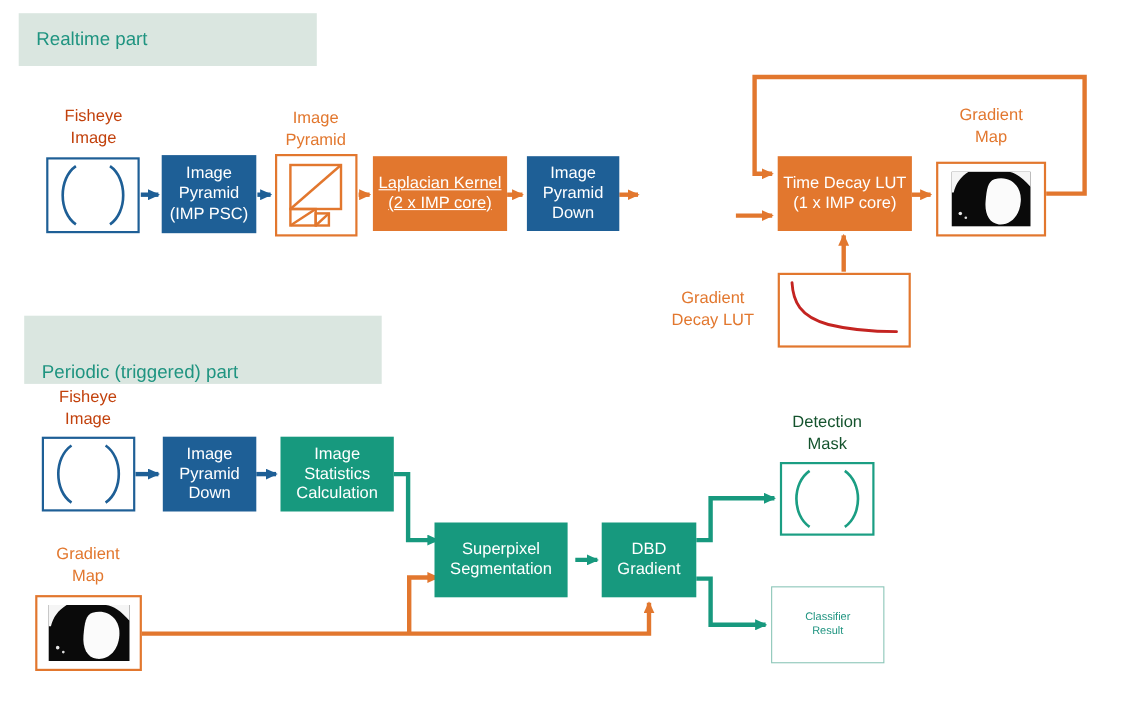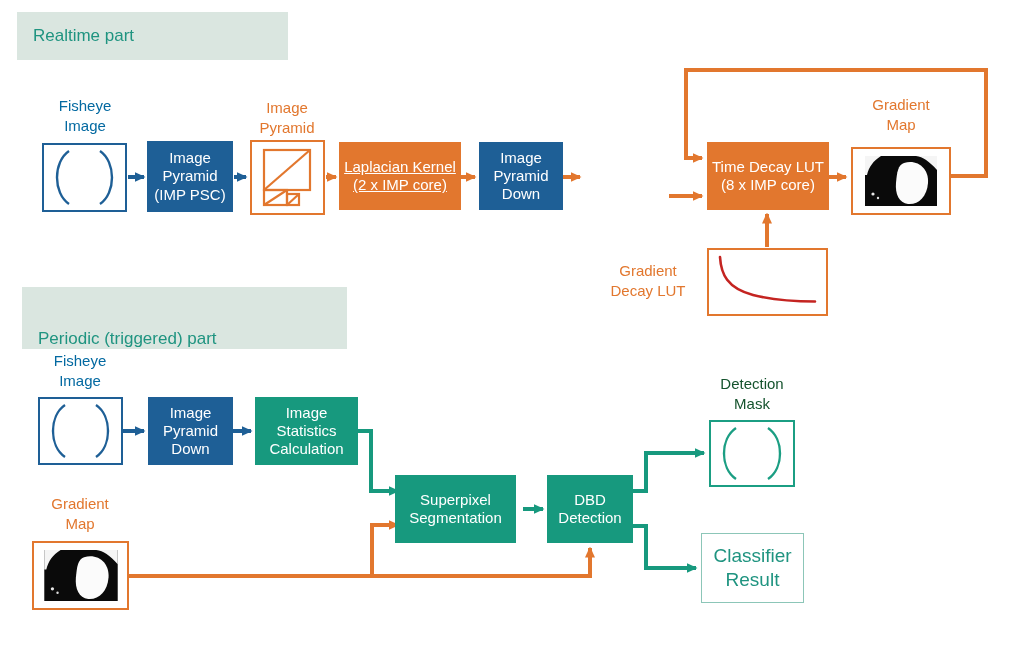--- a/index.html
+++ b/index.html
@@ -25,24 +25,24 @@
     display:flex;align-items:center;justify-content:center;
   }
   .ol-blue{border:2px solid #1E5F96;color:#1E5F96;}
   .ol-orange{border:2px solid #E2772E;color:#E2772E;}
   .ol-teal{border:2px solid #1B9E83;color:#1B9E83;}
   .ol-teal-light{border:1.5px solid #8CC6B8;color:#1F9480;}
   .lbl{
     position:absolute;text-align:center;white-space:pre-line;
     font-size:15px;line-height:20px;
   }
-  .lbl-navy{color:#0369a1;}
+  .lbl-navy{color:#c2410c;}
   .lbl-orange{color:#E2772E;}
   .lbl-teal{color:#14532d;}
-  .txt-teal{font-size:19px;line-height:1.25;text-align:center;white-space:pre-line;color:#1F9480;}
+  .txt-teal{font-size:10px;line-height:1.25;text-align:center;white-space:pre-line;color:#1F9480;}
   svg{display:block;}
   #wires{position:absolute;left:0;top:0;pointer-events:none;}
 </style>
 </head>
 <body>
 
 <div id="stage">
 
   <div class="section-header" style="left:17px;top:12px;width:271px;height:48px;">
     <span>Realtime part</span>
@@ -119,21 +119,21 @@
 
   <div class="node fill-orange" style="left:339px;top:142px;width:122px;height:68px;text-decoration:underline;">Laplacian Kernel
 (2 x IMP core)</div>
 
   <div class="node fill-blue" style="left:479px;top:142px;width:84px;height:68px;">Image
 Pyramid
 Down</div>
 
 
   <div class="node fill-orange" style="left:707px;top:142px;width:122px;height:68px;">Time Decay LUT
-(8 x IMP core)</div>
+(1 x IMP core)</div>
 
   <div class="lbl lbl-orange" style="left:856px;top:95px;width:90px;">Gradient
 Map</div>
 
   <div class="outline-box ol-orange" style="left:851px;top:147px;width:100px;height:68px;">
     <svg width="72" height="50" viewBox="0 0 72 50">
       <rect x="0" y="0" width="72" height="50" fill="#0a0a0a"></rect>
       <path d="M0,0 H16 C8,5 4,11 2,19 H0 Z" fill="#f5f5f5"></path>
       <path d="M51,0 H72 V14 C64,5 58,1 51,0 Z" fill="#f5f5f5"></path>
       <path d="M39,7 C53,3 64,13 63,27 C62,41 53,49 43,48 C34,47 30,38 31,27 C32,16 33,9 39,7 Z" fill="#fbfbfb"></path>
@@ -166,21 +166,21 @@
 Down</div>
 
   <div class="node fill-green" style="left:255px;top:397px;width:103px;height:68px;">Image
 Statistics
 Calculation</div>
 
   <div class="node fill-green" style="left:395px;top:475px;width:121px;height:68px;">Superpixel
 Segmentation</div>
 
   <div class="node fill-green" style="left:547px;top:475px;width:86px;height:68px;">DBD
-Detection</div>
+Gradient</div>
 
   <div class="lbl lbl-teal" style="left:707px;top:374px;width:90px;">Detection
 Mask</div>
 
   <div class="outline-box ol-teal" style="left:709px;top:420px;width:86px;height:67px;">
     <svg width="82" height="63" viewBox="0 0 82 63">
       <path d="M 25,6 C 9,17 9,46 25,57" fill="none" stroke="#1B9E83" stroke-width="2.4"></path>
       <path d="M 57,6 C 73,17 73,46 57,57" fill="none" stroke="#1B9E83" stroke-width="2.4"></path>
     </svg>
   </div>

